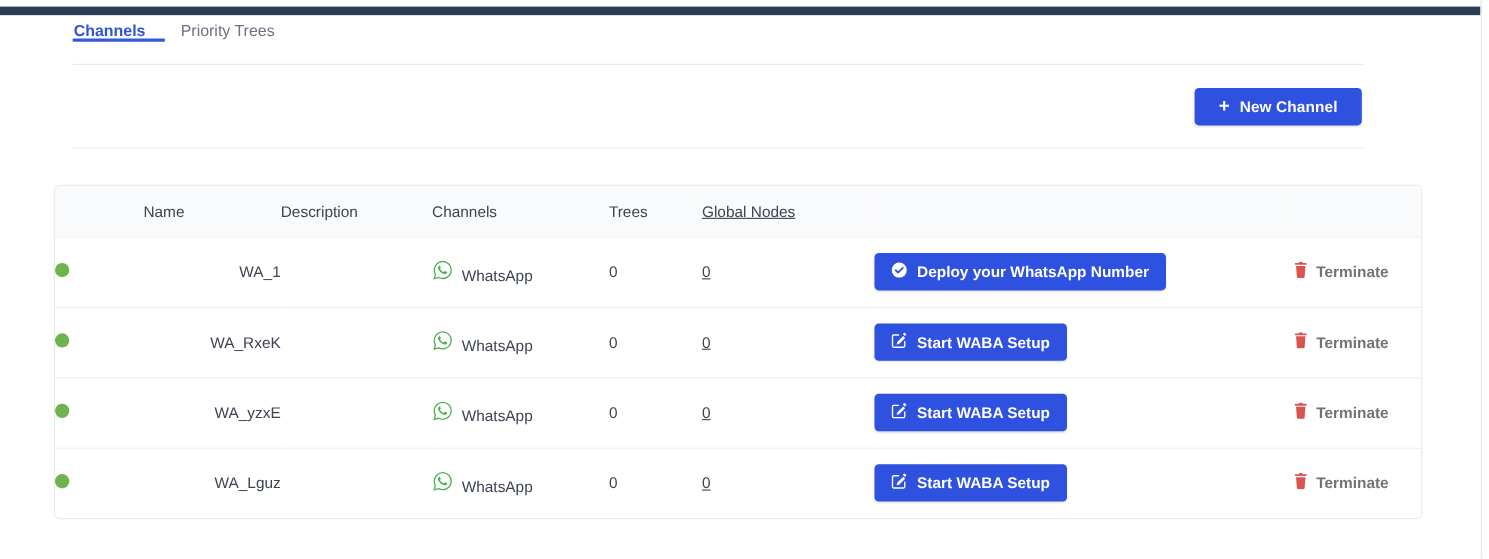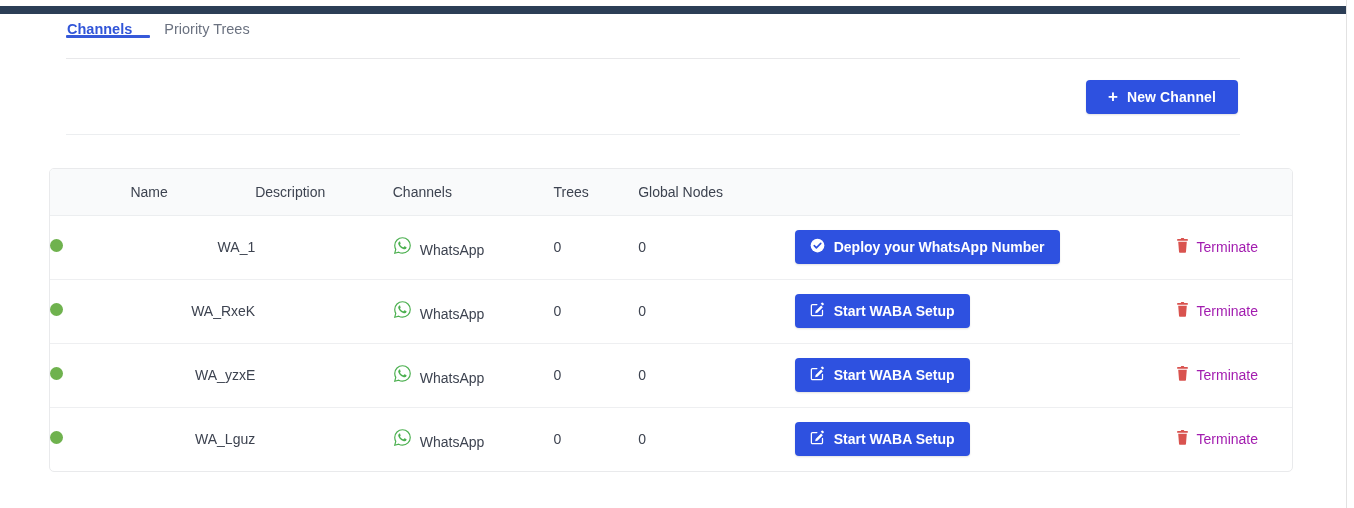--- a/index.html
+++ b/index.html
@@ -171,21 +171,21 @@
   .col-trees    { width: 80px;  }
   .col-nodes    { width: 148px; }
   .col-action   { width: 360px; }
   .col-term     { width: 110px; }
 
   .cell-pad-status   { padding-left: 20px; }
   .cell-pad-name     { padding-left: 9px; text-align: right; }
   .cell-pad-desc     { padding-left: 9px; }
   .cell-pad-platform { padding-left: 9px; }
   .cell-pad-trees    { padding-left: 9px; }
-  .cell-pad-nodes    { padding-left: 9px; }
+  .cell-pad-nodes    { padding-left: 9px; text-decoration: underline; }
 
   
   .status-dot {
     display: inline-block;
     width: 13px;
     height: 13px;
     border-radius: 50%;
     background: #6fb24e;
   }
 
@@ -217,25 +217,26 @@
     white-space: nowrap;
     box-shadow: 0 1px 2px rgba(0,0,0,.12);
   }
 
   
   .term-cell { text-align: left; padding-left: 14px; }
   .terminate-link {
     display: inline-flex;
     align-items: center;
     gap: 8px;
-    color: #a21caf;
+    color: #737373;
     font-size: 14px;
     text-decoration: none;
     cursor: pointer;
     white-space: nowrap;
+    font-weight: bold;
   }
   .trash-icon { display: block; }
 </style>
 </head>
 <body>
 
 <div id="app">
 
   <div class="topbar"></div>
   <div class="right-gutter"></div>

